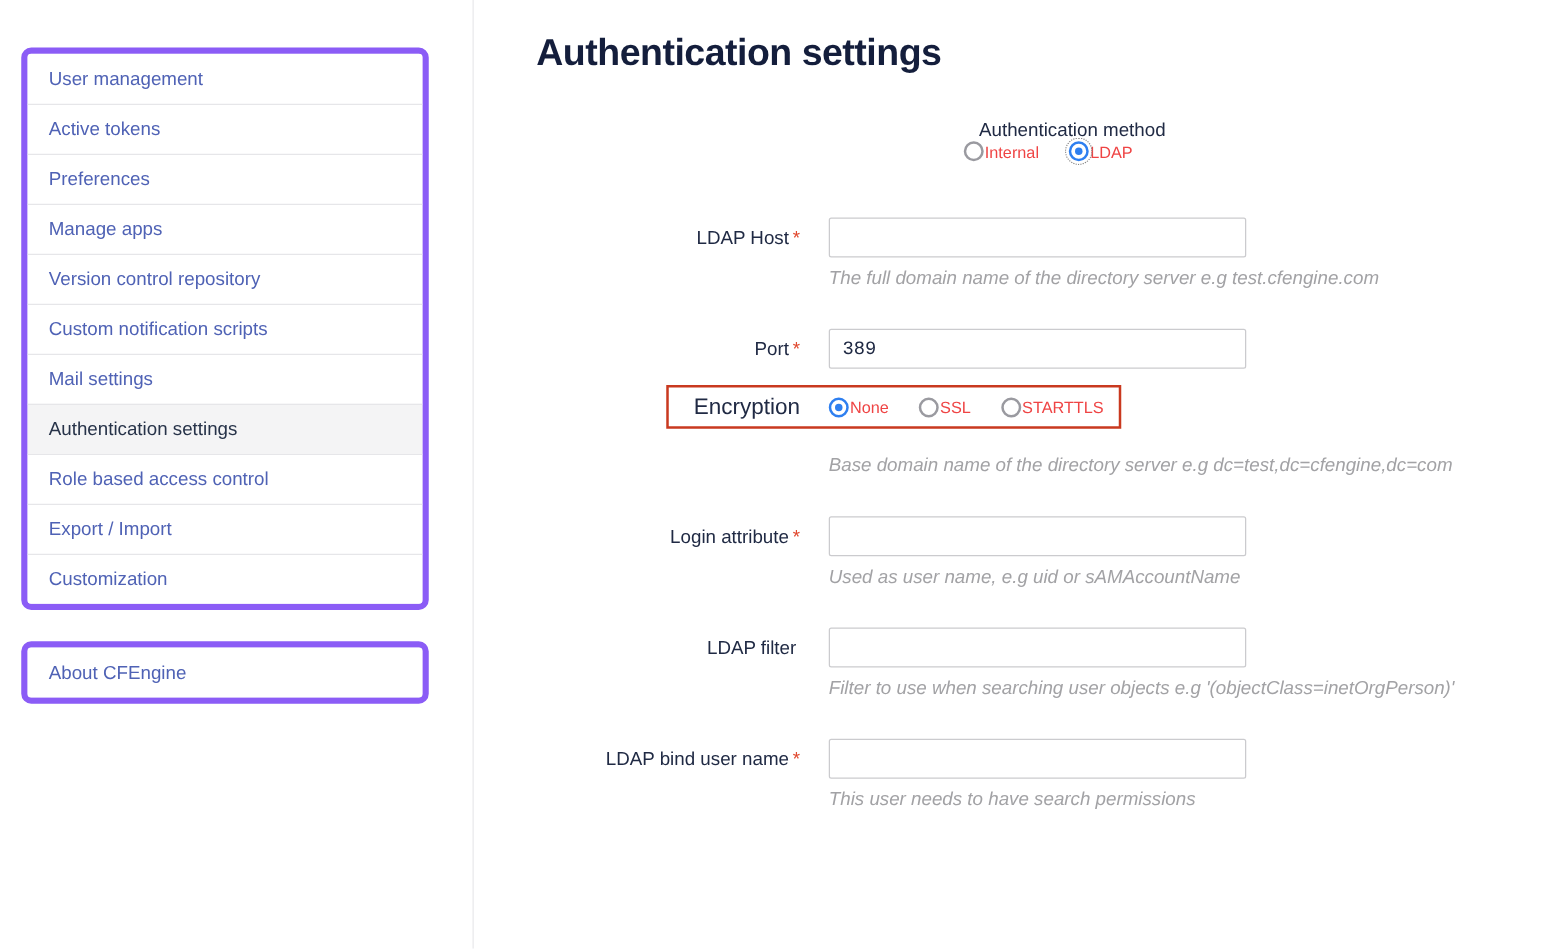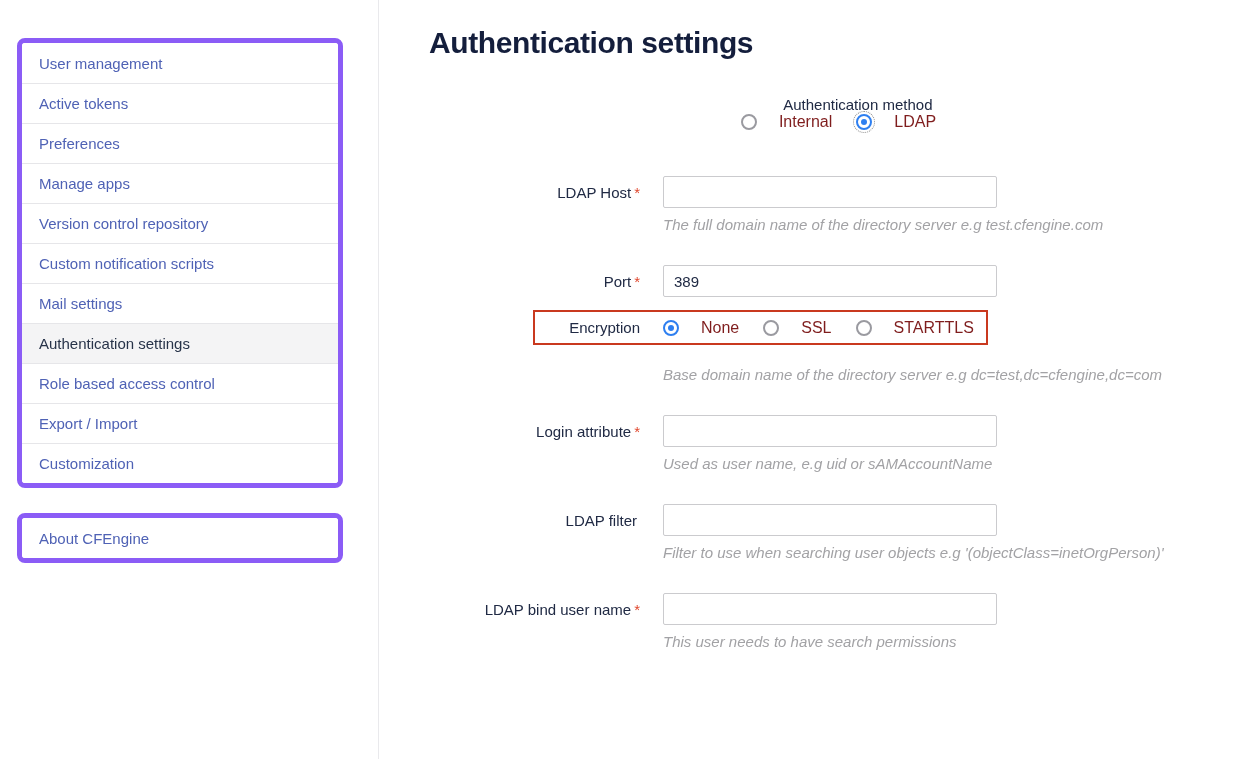--- a/index.html
+++ b/index.html
@@ -62,21 +62,21 @@
 
   .field-block { margin-bottom: 31px; }
   .field-block.no-helper { margin-bottom: 13px; }
 
   .input-box {
     width: 334px; height: 32px;
     border: 1px solid #cbcbce;
     border-radius: 2px;
     padding: 0 10px;
     font-size: 15px;
-    font-family: Liberation Sans, sans-serif;
+    font-family: Liberation Mono, monospace;
     color: #202a44;
     outline: none;
     background: #fff;
   }
   .input-box::placeholder { color: #9c9ca0; opacity: 1; }
 
   .helper {
     margin: 8px 0 0 234px;
     font-size: 15px;
     font-style: italic;
@@ -99,37 +99,37 @@
   .radio-circle.selected { border-color: #2e7ff0; }
   .radio-circle.selected::after {
     content: "";
     position: absolute;
     left: 3px; top: 3px;
     width: 6px; height: 6px;
     border-radius: 50%;
     background: #2e7ff0;
   }
   .radio-circle.focus-ring { outline: 1px dotted #8a8a8a; outline-offset: 2px; }
-  .radio-label { margin-left: 22px; font-size: 16px; color: #7f1d1d; }
+  .radio-label { margin-left: 1px; font-size: 13px; color: #ef4444; }
 
   
   .encryption-row {
     display: inline-flex;
     align-items: center;
     margin-left: 104px;
     margin-bottom: 13px;
     height: 35px;
     border: 2px solid #c9391f;
     padding: 0 12px 0 10px;
     background: #fff;
   }
   .enc-label {
     width: 95px; text-align: right;
     margin-right: 23px;
-    font-size: 15px; color: #202a44;
+    font-size: 18px; color: #202a44;
   }
 
   
   .password-wrap { position: relative; width: 334px; }
   .password-wrap .input-box { width: 334px; padding-right: 38px; }
   .eye-btn {
     position: absolute; right: 9px; top: 7px;
     width: 18px; height: 18px;
     cursor: pointer;
     display: flex; align-items: center; justify-content: center;

